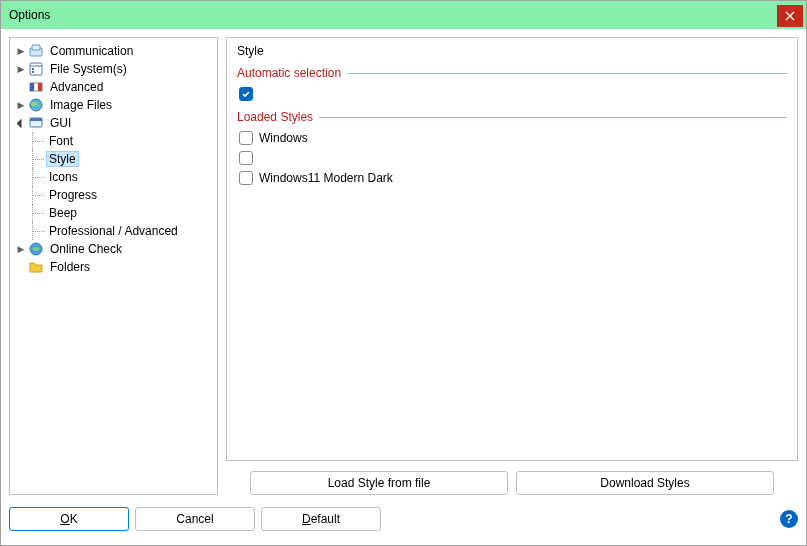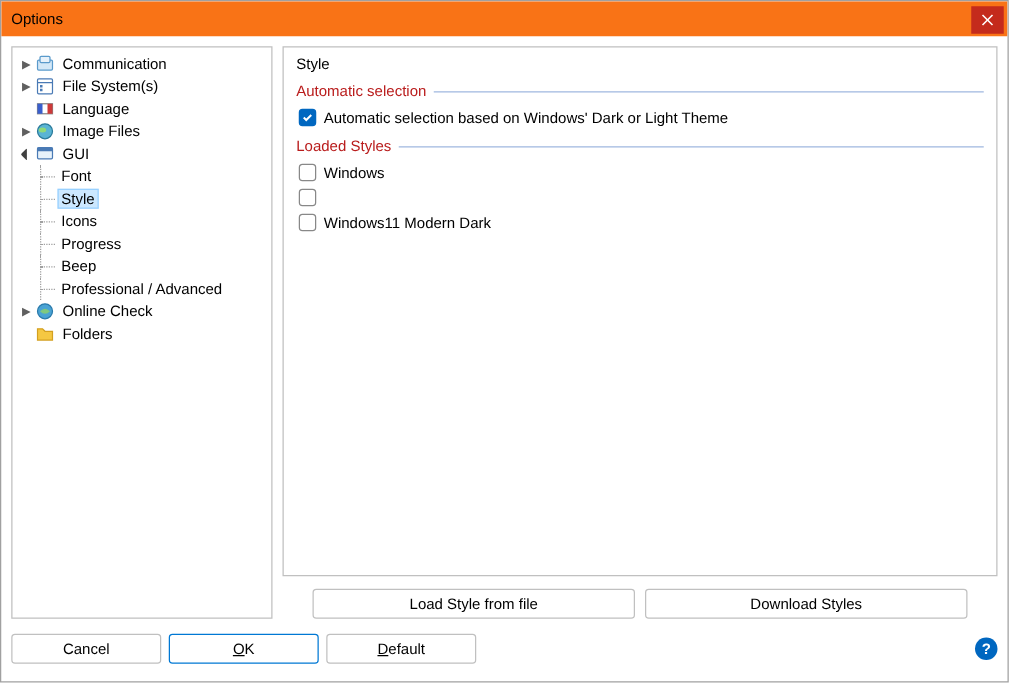--- a/index.html
+++ b/index.html
@@ -12,21 +12,21 @@
       overflow: hidden;
       border: 1px solid #a0a0a0;
       position: relative;
     }
     .titlebar {
       height: 28px;
       display: flex;
       align-items: center;
       justify-content: space-between;
       padding-left: 8px;
-      background: #f97316;
+      background: #86efac;
     }
     .titlebar-title { font-size: 12px; color: #000; }
     .close-btn {
       width: 26px;
       height: 22px;
       background: #c42b1c;
       color: #fff;
       display: flex;
       align-items: center;
       justify-content: center;
@@ -235,21 +235,21 @@
       </li>
       <li class="tree-item">
         <span class="expander" style="visibility:hidden">▶</span>
         <span class="icon-slot">
             <svg width="14" height="14">
               <rect x="1" y="3" width="12" height="8" fill="#fff" stroke="#888"></rect>
               <rect x="1" y="3" width="4" height="8" fill="#3a5fcd"></rect>
               <rect x="9" y="3" width="4" height="8" fill="#cd3a3a"></rect>
             </svg>
           </span>
-        <span class="tree-label">Language</span>
+        <span class="tree-label">Advanced</span>
       </li>
       <li class="tree-item">
         <span class="expander">▶</span>
         <span class="icon-slot">
             <svg width="14" height="14">
               <circle cx="7" cy="7" r="6" fill="#5ab4d4" stroke="#2a7a9a"></circle>
               <ellipse cx="5" cy="6" rx="3" ry="2" fill="#8fd97a"></ellipse>
             </svg>
           </span>
         <span class="tree-label">Image Files</span>
@@ -337,21 +337,20 @@
       <div class="group-label">
         <span>Automatic selection</span>
         <span class="line"></span>
       </div>
       <div class="checkbox-row">
         <span class="cbx checked">
           <svg viewBox="0 0 10 10">
               <polyline points="2,5 4,7 8,3" fill="none" stroke="white" stroke-width="1.6"></polyline>
             </svg>
         </span>
-        <span>Automatic selection based on Windows' Dark or Light Theme</span>
       </div>
 
       <div class="group-label" style="margin-top:6px">
         <span>Loaded Styles</span>
         <span class="line"></span>
       </div>
       <div class="checkbox-row">
         <span class="cbx"></span>
         <span>Windows</span>
       </div>
@@ -364,20 +363,20 @@
       </div>
     </div>
     <div class="button-row">
       <button class="btn-wide">Load Style from file</button>
       <button class="btn-wide">Download Styles</button>
     </div>
   </div>
 </div>
 
 <div class="footer">
+  <button class="footer-btn default"><u>O</u><span>K</span></button>
   <button class="footer-btn">Cancel</button>
-  <button class="footer-btn default"><u>O</u><span>K</span></button>
   <button class="footer-btn"><u>D</u><span>efault</span></button>
   <div class="footer-spacer"></div>
   <div class="help-icon">
     <span>?</span>
   </div>
 </div>
 
 </body></html>

